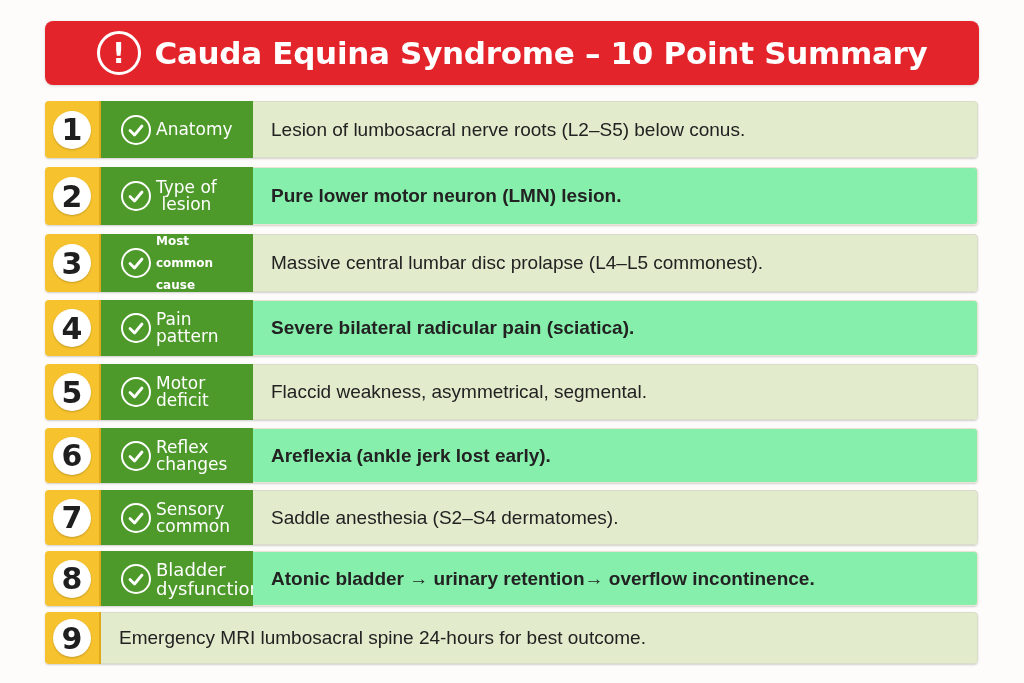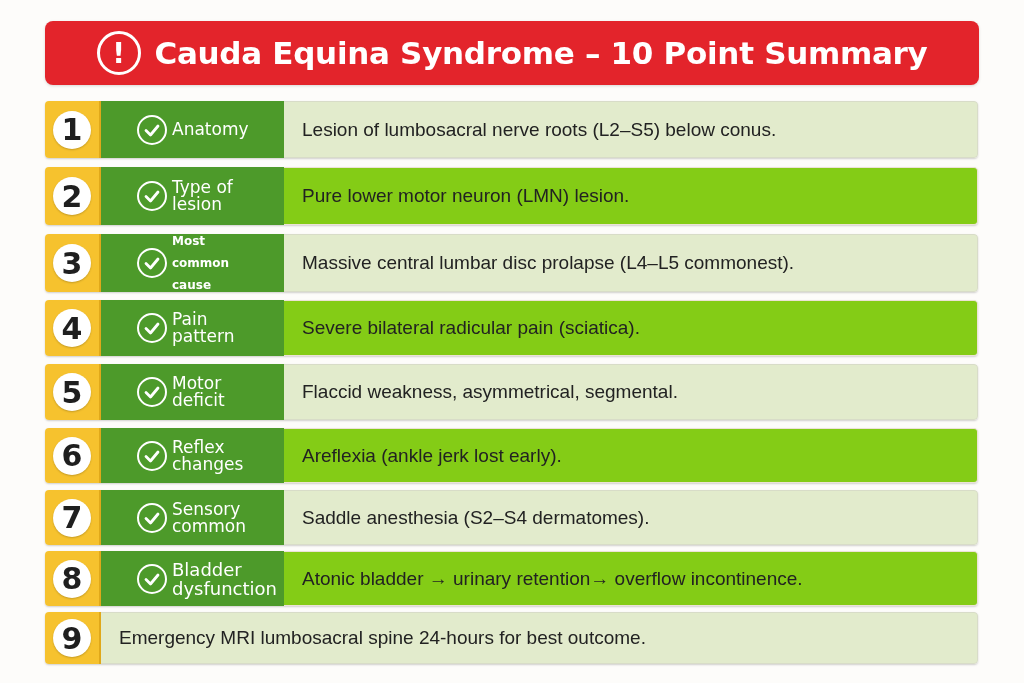--- a/index.html
+++ b/index.html
@@ -27,41 +27,41 @@
     display: flex; align-items: center; justify-content: center;
     border-right: 2px solid #e0a81a;
   }
   .num .disc {
     width: 38px; height: 38px; border-radius: 50%; background: #fff;
     display: flex; align-items: center; justify-content: center;
     font-size: 30px; font-weight: bold; color: #1f1f1f;
     box-shadow: 0 1px 2px rgba(0,0,0,0.2);
   }
   .cat {
-    width: 183px; background: #4d9a2a;
-    display: flex; align-items: center; padding-left: 36px;
+    width: 152px; background: #4d9a2a;
+    display: flex; align-items: center; padding-left: 20px;
   }
   .cat .check {
     width: 30px; height: 30px; border: 2px solid #fff; border-radius: 50%;
     display: flex; align-items: center; justify-content: center; flex: none;
     margin-right: 5px;
   }
   .cat .label {
     color: #fff; font-size: 17px; line-height: 17px; white-space: pre-line;
   }
   .cat .label.small { font-size: 12px; line-height: 22px; font-weight: bold; }
   .cat .label.xsmall { font-size: 18px; line-height: 19px; }
   .desc {
     flex: 1; display: flex; align-items: center; padding-left: 18px;
     font-family: "Liberation Sans", sans-serif;
     font-size: 19px; color: #222;
     border: 1px solid #d8dcc8; border-left: none; border-radius: 0 4px 4px 0;
   }
   .desc.green { background: #e2ebcc; }
-  .desc.cream { background: #84cc16; border-color: #ece2d6; }
+  .desc.cream { background: #86efac; border-color: #ece2d6; font-weight: bold; }
 </style>
 </head>
 <body>
 
 <div class="header">
   <div class="alert">!</div>
   <div class="title">Cauda Equina Syndrome – 10 Point Summary</div>
 </div>
 
 <div class="row" style="top:101px;height:57px;">
@@ -82,21 +82,21 @@
 <div class="row" style="top:167px;height:58px;">
   <div class="num">
       <div class="disc">2</div>
     </div>
   <div class="cat">
     <span class="check">
         <svg width="18" height="18" viewBox="0 0 18 18">
           <path d="M3 9.5 L7.5 14 L15 5" stroke="#fff" stroke-width="2.8" fill="none" stroke-linecap="round" stroke-linejoin="round"></path>
         </svg>
       </span>
-    <span class="label" style="text-align:left;">Type of
+    <span class="label" style="text-align:center;">Type of
 lesion</span>
   </div>
   <div class="desc cream">Pure lower motor neuron (LMN) lesion.</div>
 </div>
 
 <div class="row" style="top:234px;height:58px;">
   <div class="num">
       <div class="disc">3</div>
     </div>
   <div class="cat">

